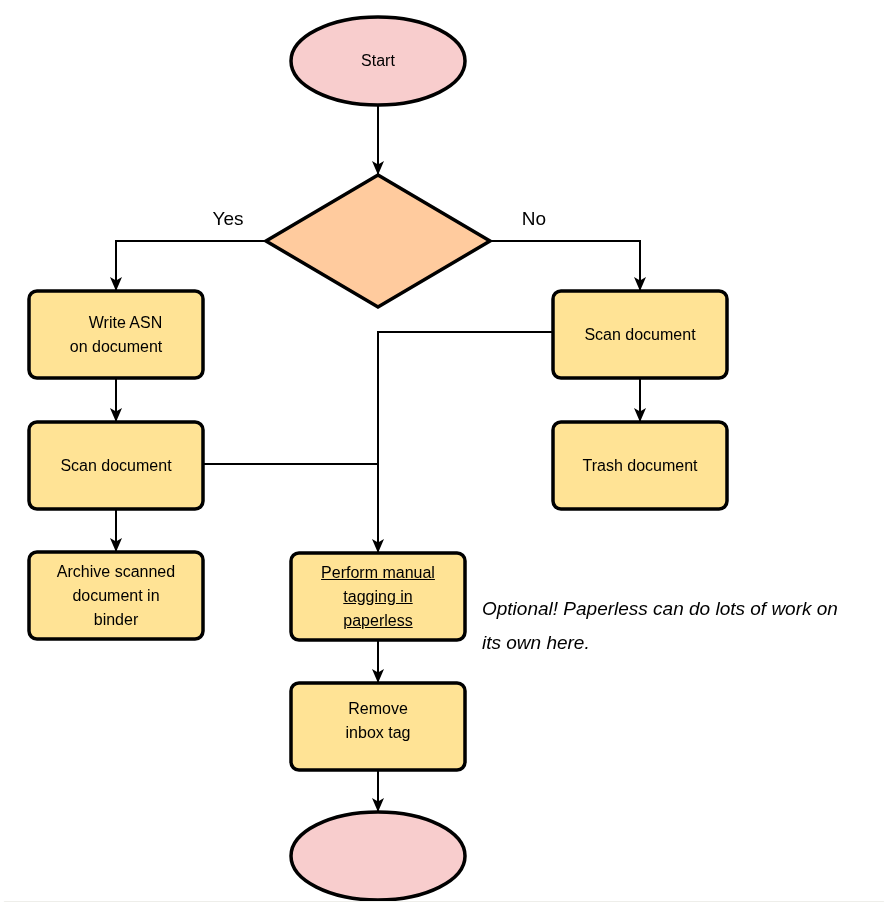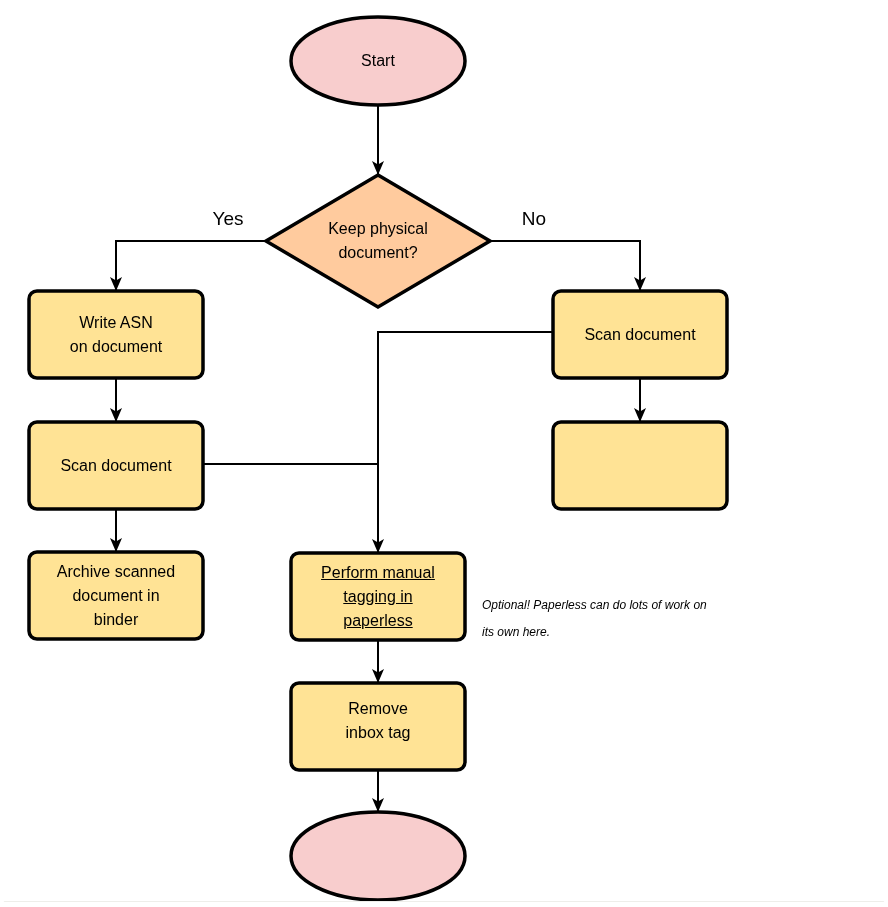--- a/index.html
+++ b/index.html
@@ -28,23 +28,23 @@
     pointer-events: none;
   }
   .edge-label {
     position: absolute;
     font-size: 19px;
     line-height: 16px;
     text-align: center;
   }
   .annotation {
     position: absolute;
-    font-size: 12px;
+    font-size: 19px;
     font-style: italic;
-    line-height: 27px;
+    line-height: 34px;
     white-space: pre-line;
   }
   .bottom-hairline {
     position: absolute;
     left: 0; top: 901px;
     width: 888px; height: 1px;
     background: #eeeeea;
   }
 </style>
 </head>
@@ -78,29 +78,28 @@
     <rect class="shape" x="29" y="422" width="174" height="87" rx="8" fill="#ffe395"></rect>
     <rect class="shape" x="29" y="552" width="174" height="87" rx="8" fill="#ffe395"></rect>
     <rect class="shape" x="553" y="291" width="174" height="87" rx="8" fill="#ffe395"></rect>
     <rect class="shape" x="553" y="422" width="174" height="87" rx="8" fill="#ffe395"></rect>
     <rect class="shape" x="291" y="553" width="174" height="87" rx="8" fill="#ffe395"></rect>
     <rect class="shape" x="291" y="683" width="174" height="87" rx="8" fill="#ffe395"></rect>
     <ellipse class="shape" cx="378" cy="856" rx="87" ry="44" fill="#f8cdcd"></ellipse>
   </svg>
 
   <div class="label" style="left:290px; top:17px; width:176px; height:88px;">Start</div>
-  <div class="label" style="left:266px; top:176px; width:224px; height:130px;">Keep physical
-document?</div>
-  <div class="label" style="left:29px; top:291px; width:174px; height:87px;">Write ASN
+  <div class="label" style="left:29px; top:291px; width:174px; height:87px;text-align:right;">Write ASN
 on document</div>
   <div class="label" style="left:29px; top:422px; width:174px; height:87px;">Scan document</div>
   <div class="label" style="left:29px; top:552px; width:174px; height:87px;">Archive scanned
 document in
 binder</div>
   <div class="label" style="left:553px; top:291px; width:174px; height:87px;">Scan document</div>
+  <div class="label" style="left:553px; top:422px; width:174px; height:87px;">Trash document</div>
   <div class="label" style="left:291px; top:553px; width:174px; height:87px;text-decoration:underline;">Perform manual
 tagging in
 paperless</div>
   <div class="label" style="left:291px; top:683px; width:174px; height:75px;">Remove
 inbox tag</div>
 
   <div class="edge-label" style="left:204px; top:211px; width:48px;">Yes</div>
   <div class="edge-label" style="left:510px; top:211px; width:48px;">No</div>
 
   <div class="annotation" style="left:482px; top:592px; width:402px;">Optional! Paperless can do lots of work on

